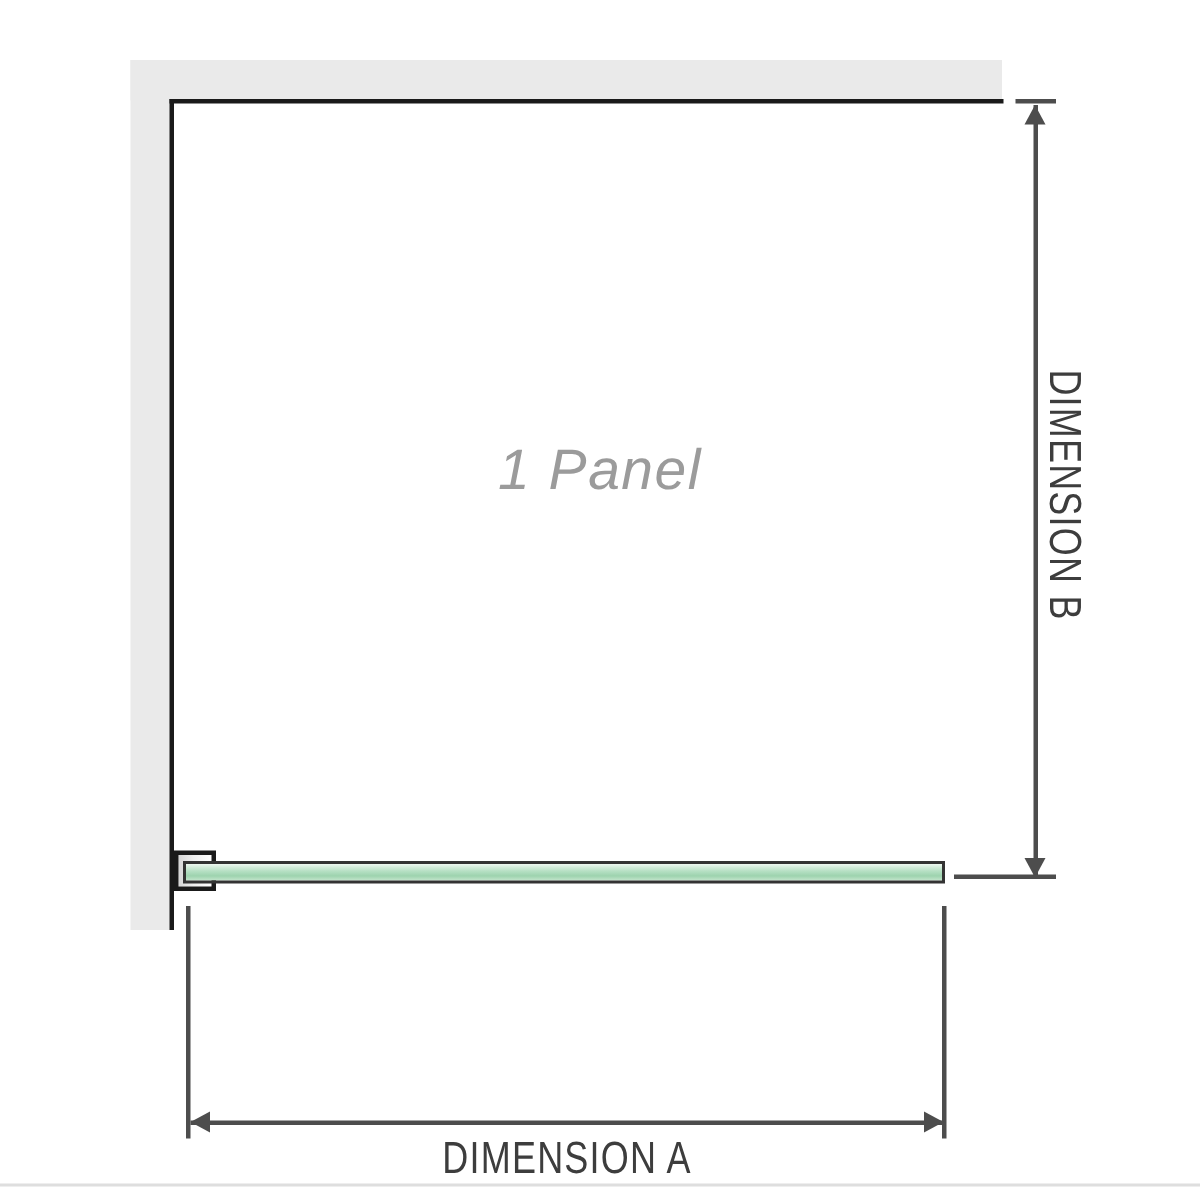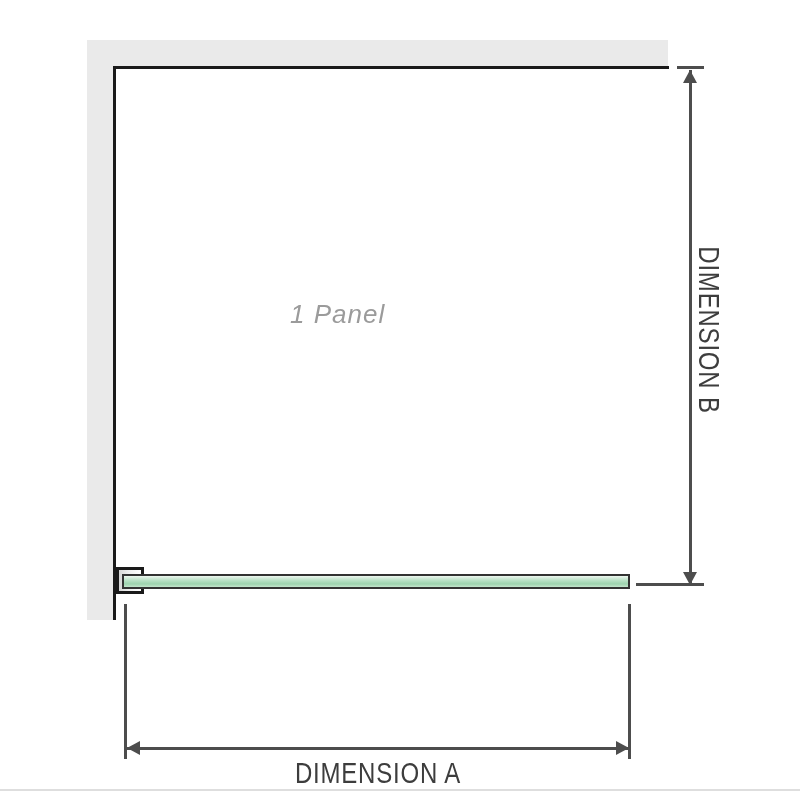--- a/index.html
+++ b/index.html
@@ -48,21 +48,22 @@
     left: 122px; top: 574px; width: 508px; height: 15px;
     box-sizing: border-box;
     border: 2px solid #333333;
     background: linear-gradient(180deg,
       #eef7f0 0%, #cfead7 22%, #b4dfc2 45%, #9dd3ae 72%, #c3e5cc 100%);
   }
 
   
   .panel-label {
     left: 290px; top: 291px; width: 220px;
-    font-size: 26px;
+    text-align: center;
+    font-size: 38px;
     line-height: 46px;
     font-style: italic;
     font-weight: 400;
     letter-spacing: 1px;
     color: #9b9b9b;
   }
 
   
   .dim-line { background: #4d4d4d; }
   .arrow {

